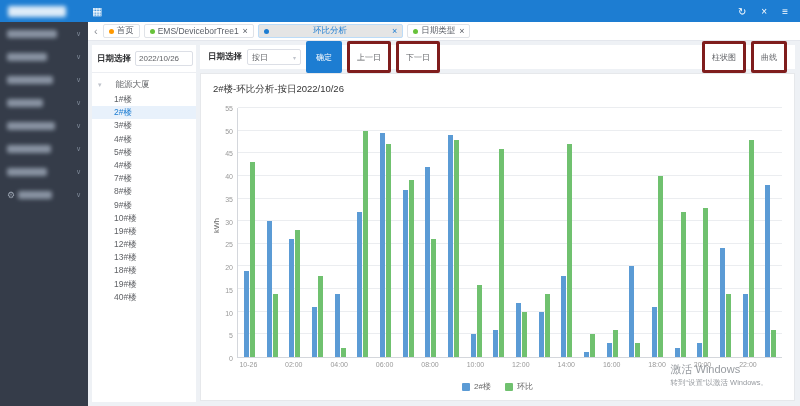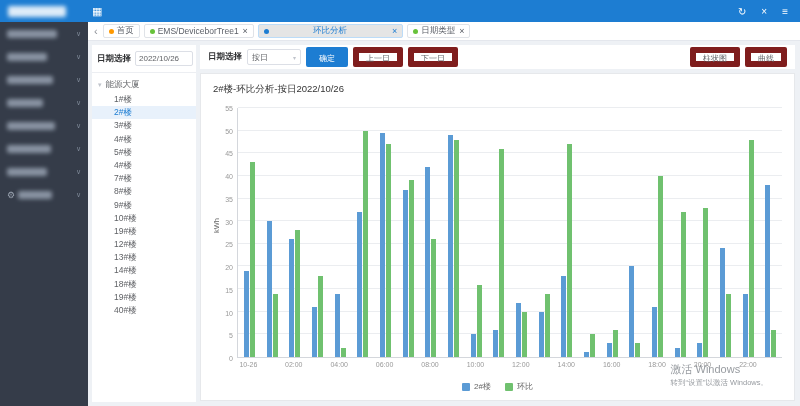--- a/index.html
+++ b/index.html
@@ -32,31 +32,31 @@
 
   
   .content { position:absolute; top:41px; left:88px; right:0; bottom:0; background:#eef1f5; }
 
   
   .left-card { position:absolute; left:4px; top:4px; width:104px; bottom:4px; background:#fff; overflow:hidden; }
   .left-head { display:flex; align-items:center; gap:4px; padding:6px 5px; border-bottom:1px solid #eceef2; }
   .left-head-label { font-size:8.5px; font-weight:bold; color:#303133; white-space:nowrap; }
   .date-input { width:58px; height:15px; border:1px solid #dcdfe6; border-radius:2px; font-size:8px; color:#606266; padding:0 3px; font-family:inherit; }
   .tree { padding:4px 0; }
-  .tree-root { display:flex; align-items:center; gap:4px; font-size:8.5px; color:#606266; padding:2px 6px; cursor:pointer; }
+  .tree-root { display:flex; align-items:center; gap:14px; font-size:8.5px; color:#606266; padding:2px 6px; cursor:pointer; }
   .tree-root .caret { font-size:7px; color:#c0c4cc; }
   .tree-item { font-size:8.5px; color:#606266; padding-left:22px; height:13.2px; line-height:13.2px; cursor:pointer; }
   .tree-item.selected { background:#e8f1fb; color:#1d7dd2; }
 
   
   .right-toolbar { position:absolute; left:112px; right:5px; top:4px; height:24px; background:#fff; display:flex; align-items:center; gap:5px; padding:0 8px; }
   .tool-label { font-size:8.5px; font-weight:bold; color:#303133; white-space:nowrap; }
   .select { display:flex; align-items:center; justify-content:space-between; width:54px; height:16px; border:1px solid #dcdfe6; border-radius:2px; font-size:8px; color:#606266; padding:0 4px; background:#fff; cursor:pointer; }
   .select .caret { font-size:6px; color:#c0c4cc; }
-  .btn { height:20px; border:6px solid #7f1d1d; border-radius:2px; background:#fff; font-size:8px; color:#606266; padding:0 7px; font-family:inherit; cursor:pointer; white-space:nowrap; }
+  .btn { height:32px; border:3px solid #7f1d1d; border-radius:2px; background:#fff; font-size:8px; color:#606266; padding:0 7px; font-family:inherit; cursor:pointer; white-space:nowrap; }
   .btn.primary { background:#1d7dd2; border-color:#1d7dd2; color:#fff; }
   .toolbar-right { margin-left:auto; display:flex; gap:5px; }
 
   
   .chart-card { position:absolute; left:112px; right:5px; top:32px; bottom:5px; background:#fff; border:1px solid #e6e8eb; }
   .chart-title { position:absolute; top:9px; left:12px; font-size:9.5px; color:#333; }
   .plot-wrap { position:absolute; left:36px; right:12px; top:34px; bottom:42px; }
   .plot { position:absolute; inset:0; border-left:1px solid #d4d7dc; border-bottom:1px solid #d4d7dc; }
   .gridline { position:absolute; left:0; right:0; height:1px; background:#ebedf0; }
   .ytick { position:absolute; right:calc(100% + 4px); transform:translateY(50%); font-size:7px; color:#999; }
@@ -171,21 +171,20 @@
             <div class="tree-item">4#楼</div>
             <div class="tree-item">5#楼</div>
             <div class="tree-item">4#楼</div>
             <div class="tree-item">7#楼</div>
             <div class="tree-item">8#楼</div>
             <div class="tree-item">9#楼</div>
             <div class="tree-item">10#楼</div>
             <div class="tree-item">19#楼</div>
             <div class="tree-item">12#楼</div>
             <div class="tree-item">13#楼</div>
-            <div class="tree-item">14#楼</div>
             <div class="tree-item">18#楼</div>
             <div class="tree-item">19#楼</div>
             <div class="tree-item">40#楼</div>
           </div>
       </div>
     </div>
 
     <div class="right-toolbar">
       <span class="tool-label">日期选择</span>
       <div class="select">

